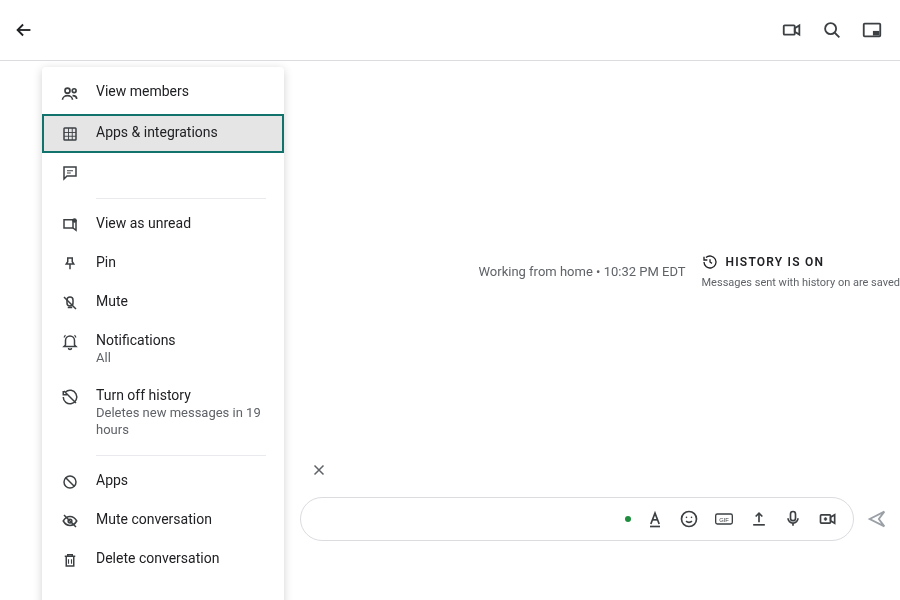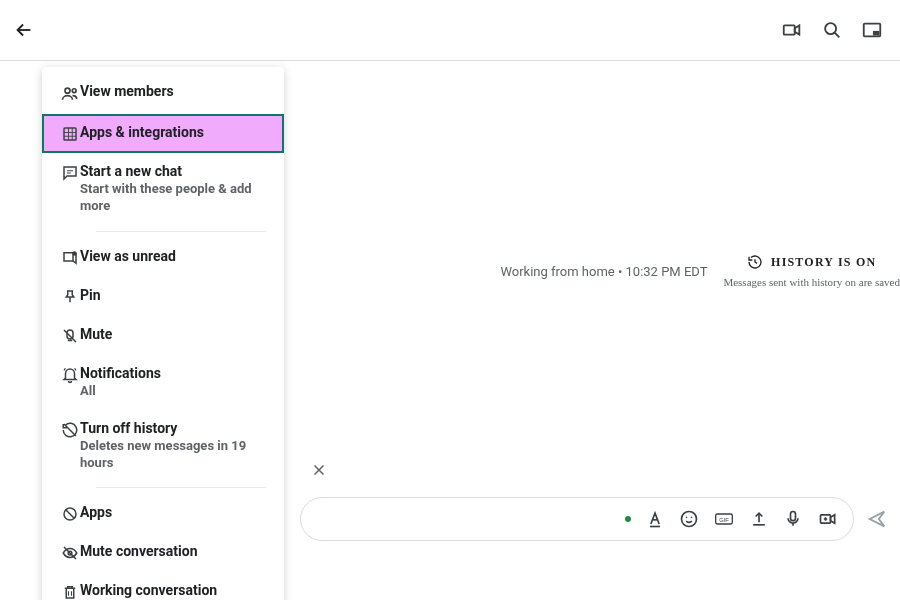--- a/index.html
+++ b/index.html
@@ -52,23 +52,22 @@
     padding-bottom: 120px;
     gap: 16px;
   }
   .status-text {
     color: #5f6368;
     font-size: 13px;
   }
   .history-block {
     display: flex;
     flex-direction: column;
-    align-items: center;
+    align-items: flex-start;
     gap: 6px;
-    font-family: Liberation Serif, serif;
   }
   .history-header {
     display: flex;
     align-items: center;
     gap: 8px;
     font-size: 12px;
     letter-spacing: 1.2px;
     font-weight: 600;
     color: #202124;
   }
@@ -129,43 +128,43 @@
   .menu-scroll {
     overflow-y: auto;
     height: 560px;
     padding: 6px 0;
   }
   .menu-scroll::-webkit-scrollbar { width: 8px; }
   .menu-scroll::-webkit-scrollbar-thumb { background: #bdc1c6; border-radius: 4px; }
   .menu-item {
     display: flex;
     align-items: flex-start;
+    gap: 16px;
     padding: 10px 18px;
     cursor: pointer;
     font-size: 14px;
     color: #202124;
-    font-weight: bold;
   }
   .menu-item .mi-icon {
     width: 20px;
     flex-shrink: 0;
     display: flex;
     align-items: center;
     justify-content: center;
     margin-top: 1px;
   }
   .menu-item .mi-text { flex: 1; }
   .menu-item .mi-sub {
     color: #5f6368;
     font-size: 13px;
     margin-top: 2px;
     line-height: 1.3;
   }
   .menu-item.highlight {
-    background: #f0abfc;
+    background: #e5e5e5;
     outline: 2px solid #12736d;
     outline-offset: -2px;
   }
   .menu-divider {
     height: 1px;
     background: #e8eaed;
     margin: 6px 18px 6px 54px;
   }
   svg { display: block; }
 </style>
@@ -303,24 +302,20 @@
         <span class="mi-text">Apps &amp; integrations</span>
       </div>
 
       <div class="menu-item">
         <span class="mi-icon">
           <svg width="18" height="18" viewBox="0 0 24 24" fill="none" stroke="#3c4043" stroke-width="2">
               <path d="M4 4h16v12H8l-4 4z"></path>
               <path d="M8 9h8M8 12h5" stroke-width="1.5"></path>
             </svg>
         </span>
-        <span class="mi-text">
-          <div>Start a new chat</div>
-          <div class="mi-sub">Start with these people &amp; add more</div>
-        </span>
       </div>
 
       <div class="menu-divider"></div>
 
       <div class="menu-item">
         <span class="mi-icon">
           <svg width="18" height="18" viewBox="0 0 24 24" fill="none" stroke="#3c4043" stroke-width="2">
               <path d="M4 5h12v11H4z"></path>
               <path d="M16 16l4 3V5"></path>
               <circle cx="18" cy="6" r="3" fill="#3c4043" stroke="none"></circle>
@@ -403,19 +398,19 @@
 
       <div class="menu-item">
         <span class="mi-icon">
           <svg width="18" height="18" viewBox="0 0 24 24" fill="none" stroke="#3c4043" stroke-width="2">
               <path d="M5 7h14"></path>
               <path d="M9 7V5h6v2"></path>
               <path d="M7 7v13h10V7"></path>
               <path d="M10 11v6M14 11v6" stroke-width="1.5"></path>
             </svg>
         </span>
-        <span class="mi-text">Working conversation</span>
+        <span class="mi-text">Delete conversation</span>
       </div>
 
     </div>
   </div>
 
 </div>
 
 </body></html>

